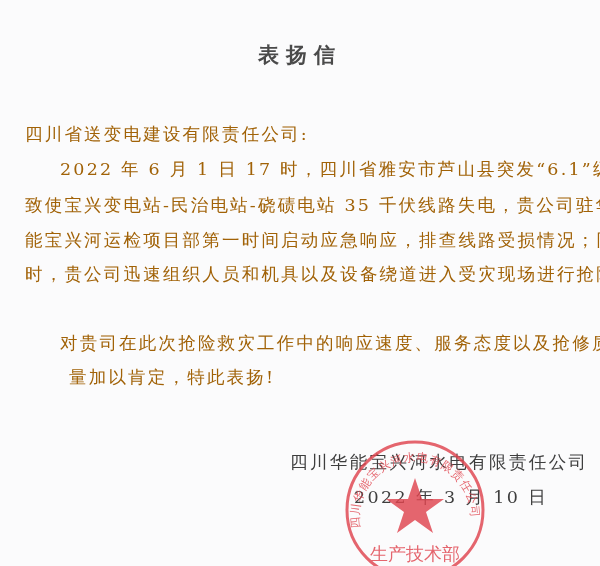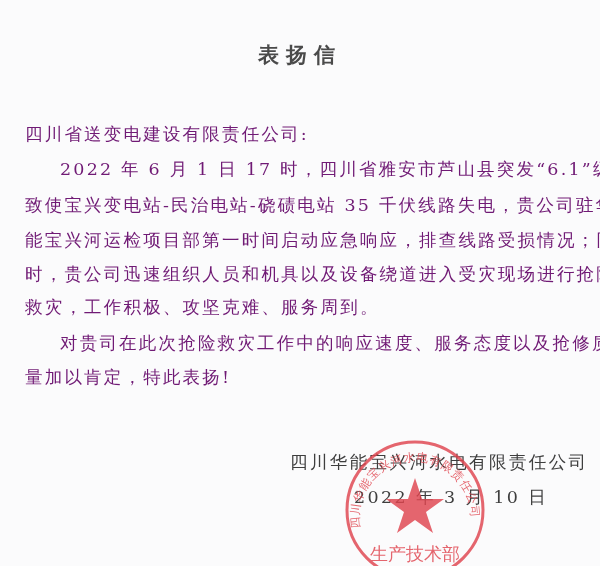--- a/index.html
+++ b/index.html
@@ -32,21 +32,21 @@
     color: #4a4a4a;
     font-family: "DejaVu Sans", "Liberation Sans", sans-serif;
   }
   .line {
     position: absolute;
     left: 25px;
     font-size: 17.5px;
     line-height: 22px;
     white-space: nowrap;
     letter-spacing: 2.2px;
-    color: #701a75;
+    color: #a16207;
   }
   .indent { left: 60px; }
   .sig {
     position: absolute;
     font-size: 17.5px;
     line-height: 22px;
     white-space: nowrap;
     letter-spacing: 2.4px;
     color: #3e3e3e;
   }
@@ -64,24 +64,23 @@
 <div class="page">
 
   <div class="title">表扬信</div>
 
   <div class="line" style="top:123px;">四川省送变电建设有限责任公司:</div>
 
   <div class="line indent" style="top:158px;">2022 年 6 月 1 日 17 时，四川省雅安市芦山县突发“6.1”级地震，</div>
   <div class="line" style="top:194px;">致使宝兴变电站-民治电站-硗碛电站 35 千伏线路失电，贵公司驻华</div>
   <div class="line" style="top:229px;">能宝兴河运检项目部第一时间启动应急响应，排查线路受损情况；同</div>
   <div class="line" style="top:263px;">时，贵公司迅速组织人员和机具以及设备绕道进入受灾现场进行抢险</div>
-  <div class="line" style="top:296px;">救灾，工作积极、攻坚克难、服务周到。</div>
 
   <div class="line indent" style="top:332px;">对贵司在此次抢险救灾工作中的响应速度、服务态度以及抢修质</div>
-  <div class="line" style="top:366px;">量加以肯定，特此表扬!</div>
+  <div class="line" style="top:366px;margin-left:44px;">量加以肯定，特此表扬!</div>
 
   <div class="sig" style="left:290px; top:451px;">四川华能宝兴河水电有限责任公司</div>
   <div class="sig" style="left:354px; top:486px;">2022 年 3 月 10 日</div>
 
   <svg class="stamp" viewBox="0 0 148 148" style="opacity:0.82;">
     <defs>
       <path id="ringPath" d="M 20 96 A 56 56 0 1 1 128 96"></path>
     </defs>
     <circle cx="74" cy="74" r="68" fill="none" stroke="#e0454f" stroke-width="3"></circle>
     <text font-size="11.5" fill="#e0454f" font-family="DejaVu Sans, sans-serif" letter-spacing="1">

